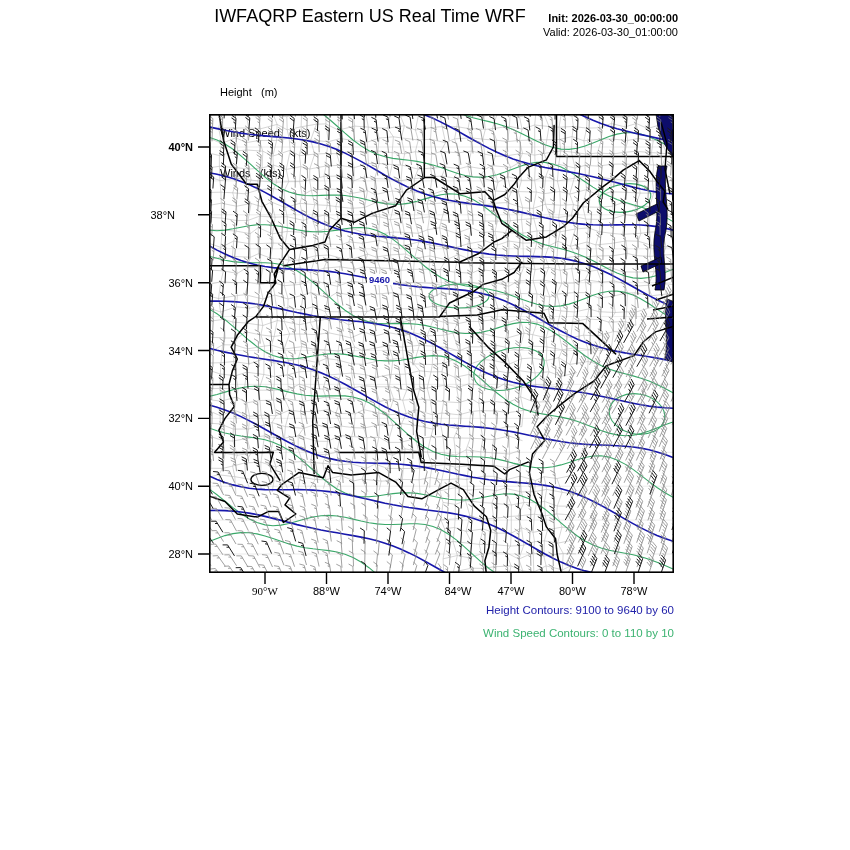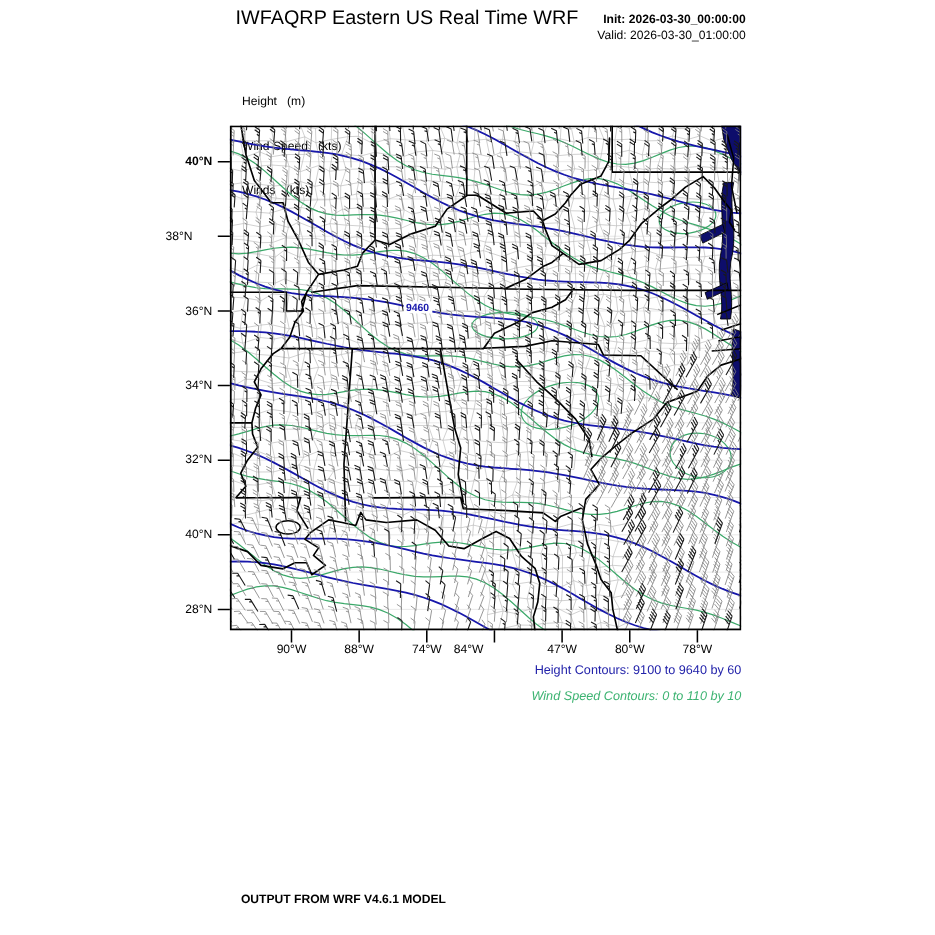--- a/index.html
+++ b/index.html
@@ -110,27 +110,26 @@
 <div id="lat-labels">
     <span class="lat-label" style="left: 147px; top: 141px; font-weight: bold;">40°N</span>
     <span class="lat-label" style="left: 129px; top: 208.84px;">38°N</span>
     <span class="lat-label" style="left: 147px; top: 276.68px;">36°N</span>
     <span class="lat-label" style="left: 147px; top: 344.52px;">34°N</span>
     <span class="lat-label" style="left: 147px; top: 412.36px;">32°N</span>
     <span class="lat-label" style="left: 147px; top: 480.2px;">40°N</span>
     <span class="lat-label" style="left: 147px; top: 548.04px;">28°N</span>
   </div>
 <div id="lon-labels">
-    <span class="lon-label" style="left: 243px; top: 585px;">90°W</span>
+    <span class="lon-label" style="left: 243px; top: 585px; font-family: Liberation Serif, serif;">90°W</span>
     <span class="lon-label" style="left: 304.5px; top: 585px;">88°W</span>
     <span class="lon-label" style="left: 366px; top: 585px;">74°W</span>
-    <span class="lon-label" style="left: 404px; top: 585px; text-align: center;">84°W</span>
+    <span class="lon-label" style="left: 436px; top: 585px; text-align: center;">84°W</span>
     <span class="lon-label" style="left: 489px; top: 585px;">47°W</span>
     <span class="lon-label" style="left: 550.5px; top: 585px;">80°W</span>
     <span class="lon-label" style="left: 612px; top: 585px;">78°W</span>
   </div>
 
 <div id="height-contour-caption" class="abs caption" style="color: rgb(34, 34, 170);">Height Contours: 9100 to 9640 by 60</div>
-<div id="wind-contour-caption" class="abs caption" style="color: rgb(60, 179, 113); font-style: italic;">Wind Speed Contours: 0 to 110 by 10</div>
+<div id="wind-contour-caption" class="abs caption" style="color: rgb(60, 179, 113);">Wind Speed Contours: 0 to 110 by 10</div>
 
 <div id="footer" class="abs">
-  <div>OUTPUT FROM WRF V4.6.1 MODEL</div>
 </div>
 
 </body></html>

